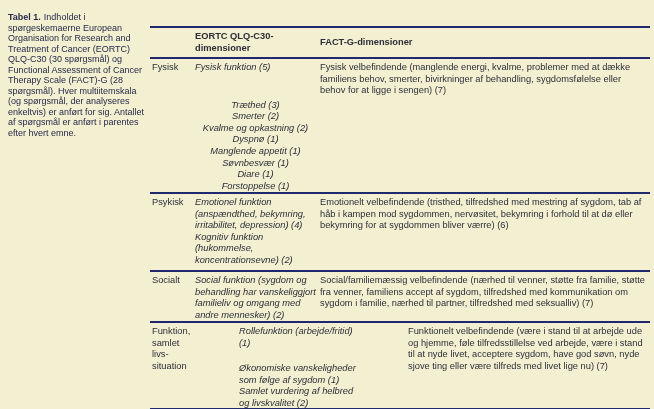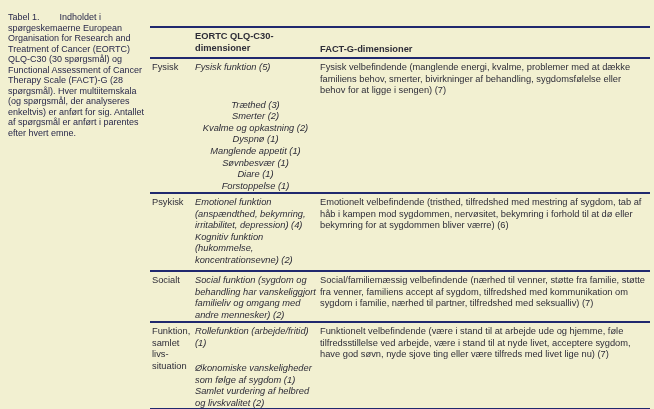--- a/index.html
+++ b/index.html
@@ -24,47 +24,47 @@
   
   .caption{
     position:absolute;
     left:8px; top:12px;
     width:141px;
     font-size:9px;
     line-height:10.5px;
     color:var(--caption);
     font-weight:500;
   }
-  .caption-label{font-weight:normal; margin-right:20px;}
+  .caption-label{font-weight:bold; margin-right:3px;}
   
   .table{
     position:absolute;
     left:150px; top:26px;
     width:500px;
     border-bottom:2px solid var(--rule);
     font-size:9.3px;
     line-height:11.6px;
   }
   .trow{
     display:grid;
     grid-template-columns:45px 125px 1fr;
     border-top:2px solid var(--rule);
     overflow:hidden;
   }
   .trow.header{height:29px;}
   .trow.row-fysisk{height:133px;}
   .trow.row-psykisk{height:76px;}
   .trow.row-socialt{height:49px;}
-  .trow.row-funktion{height:85px;}
+  .trow.row-funktion{height:85px;gap:44px;}
   .cell{padding-top:3px; overflow:hidden;}
   .cell.cat{padding-left:2px;}
   .cell.eortc{padding-right:4px;}
   .cell.factg{padding-right:4px;}
   .th{font-weight:bold;}
-  .th-bottom{align-self:end; padding-bottom:1px;}
+  .th-bottom{align-self:end; padding-bottom:8px;}
   .group .item{margin:0;font-style:italic;}
   .row-fysisk .group + .group{margin-top:26px;text-align:center;}
   .row-funktion .group + .group{margin-top:14px;}
 </style>
 </head>
 <body>
 
 <div class="page">
 
   <div class="caption">

